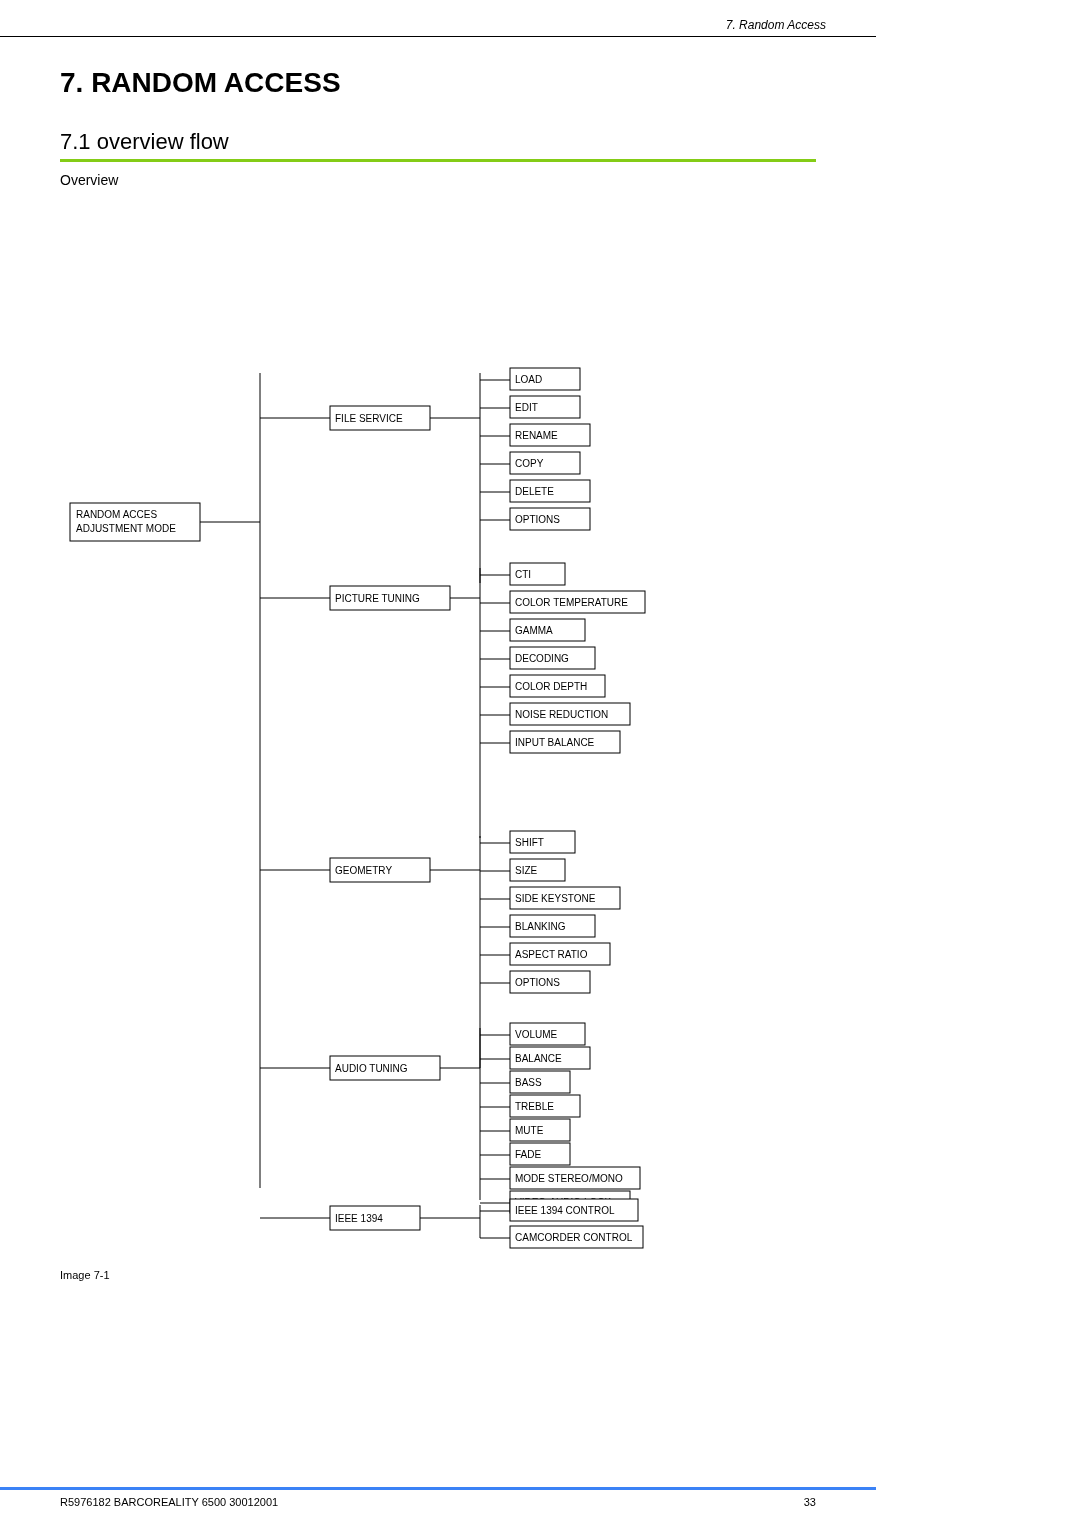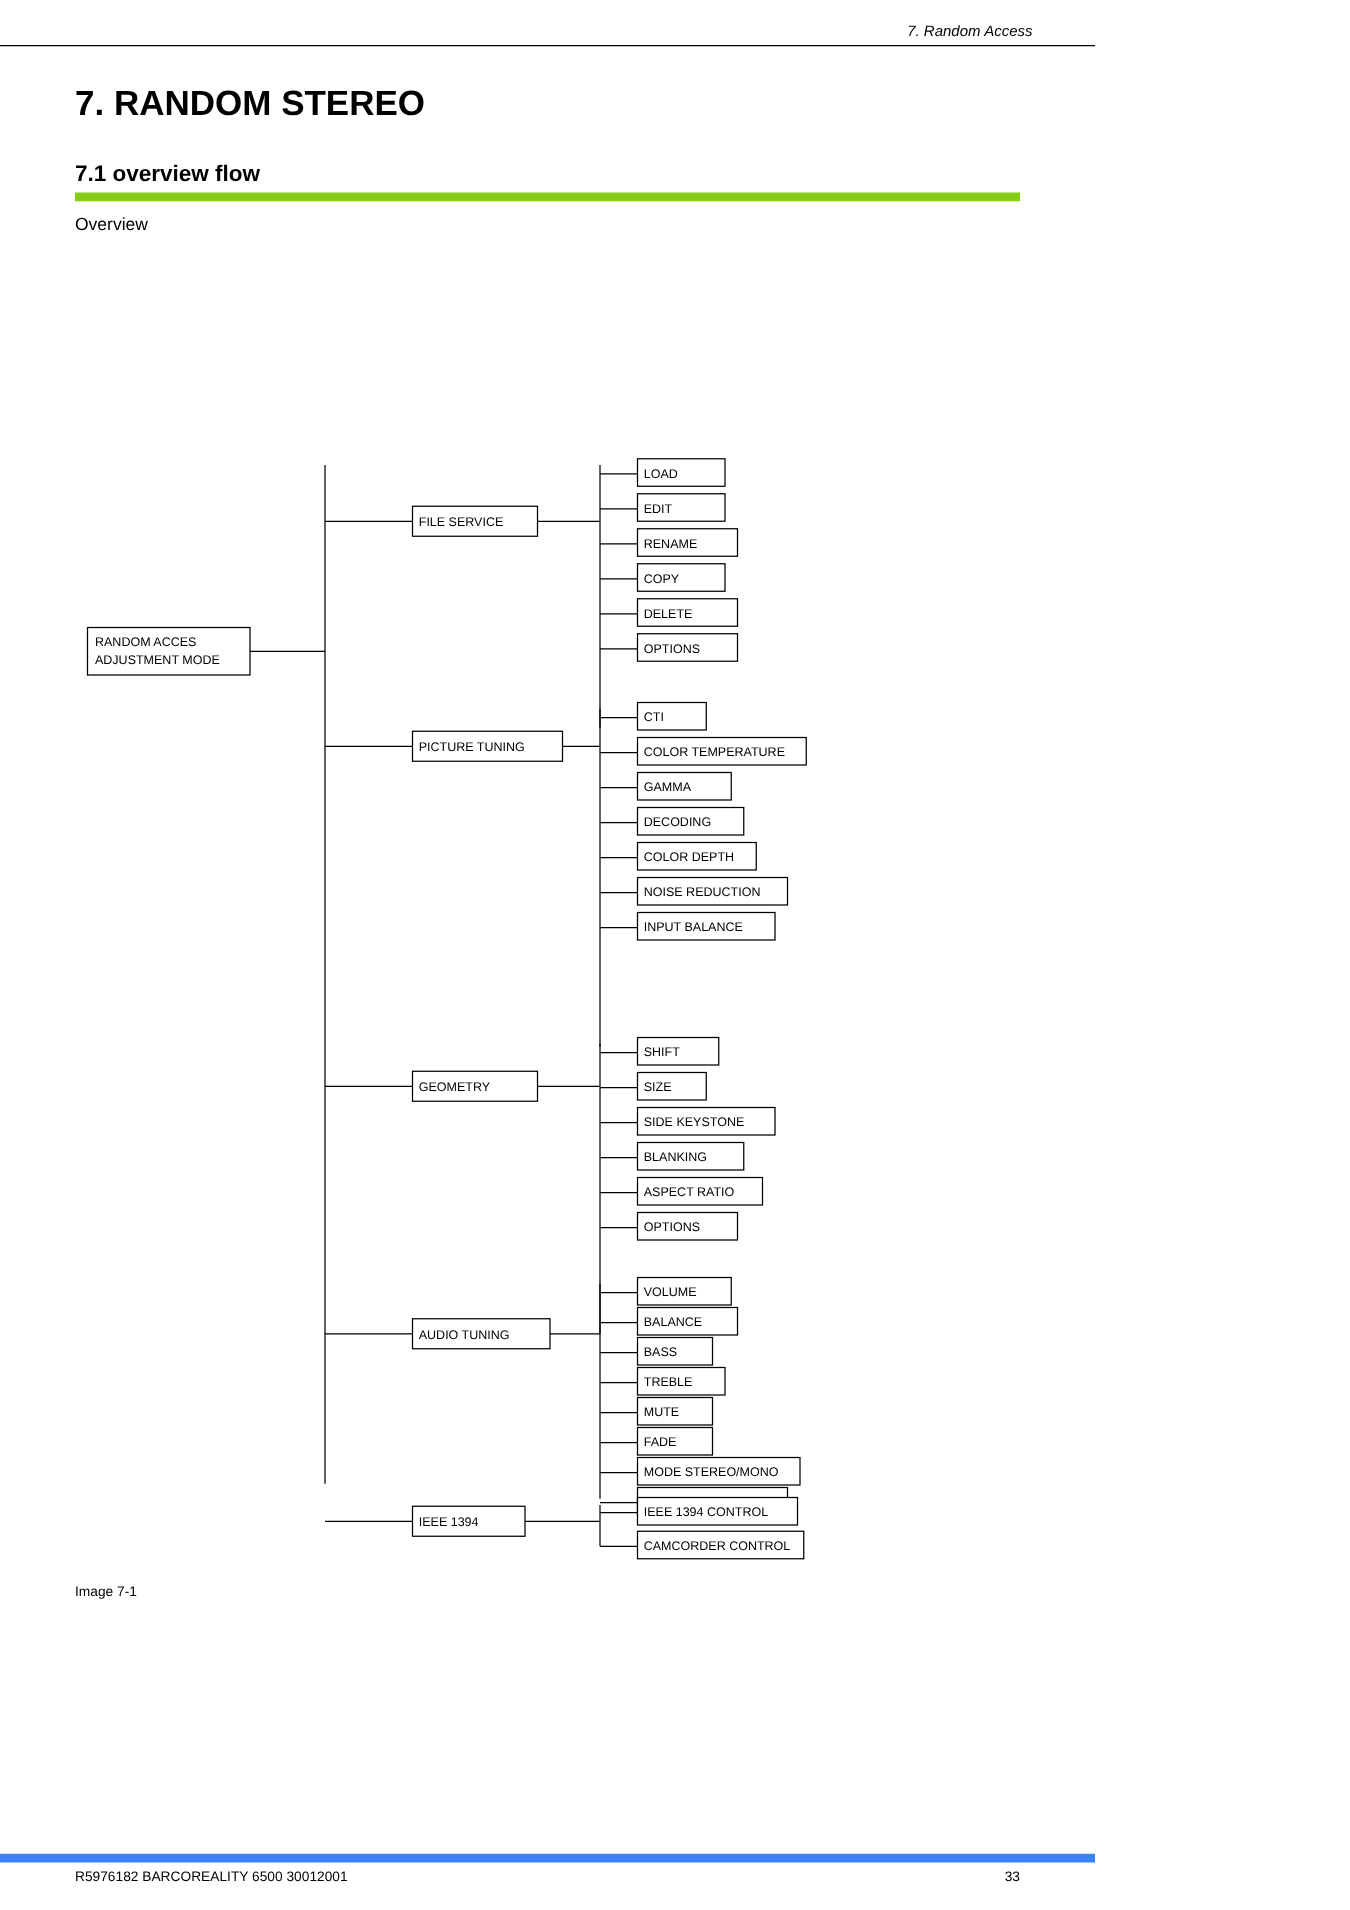--- a/index.html
+++ b/index.html
@@ -36,25 +36,25 @@
     }
 
     .chapter-title {
       font-size: 28px;
       font-weight: bold;
       margin-bottom: 30px;
       padding-bottom: 0;
     }
 
     .section-title {
-      font-size: 18px;
-      font-weight: bold;
+      font-size: 22px;
+      font-weight: normal;
       margin-bottom: 4px;
       padding-bottom: 4px;
-      border-bottom: 7px solid #84cc16;
+      border-bottom: 3px solid #84cc16;
     }
 
     .overview-label {
       font-size: 14px;
       font-weight: normal;
       margin-top: 10px;
       margin-bottom: 10px;
     }
 
     .image-caption {
@@ -66,38 +66,38 @@
     
     .footer {
       position: absolute;
       bottom: 20px;
       left: 0;
       right: 0;
       display: flex;
       justify-content: space-between;
       align-items: flex-start;
       padding: 0 60px;
-      border-top: 7px solid #3b82f6;
+      border-top: 3px solid #3b82f6;
       padding-top: 6px;
       font-size: 11px;
     }
   </style>
 </head>
 <body>
 
 <div class="page-container">
 
   <div class="top-header">
     <span>7.  Random Access</span>
   </div>
 
   <div class="main-content">
 
     <div class="chapter-title">
-      <span>7.</span>&nbsp;<span>RANDOM STEREO</span>
+      <span>7.</span>&nbsp;<span>RANDOM ACCESS</span>
     </div>
 
     <div class="section-title">
       <span>7.1</span> <span>overview flow</span>
     </div>
 
     <div class="overview-label">Overview</div>
 
     <svg width="960" height="1060" style="display:block; font-family: Arial, Helvetica, sans-serif; font-size:10px;">
 

